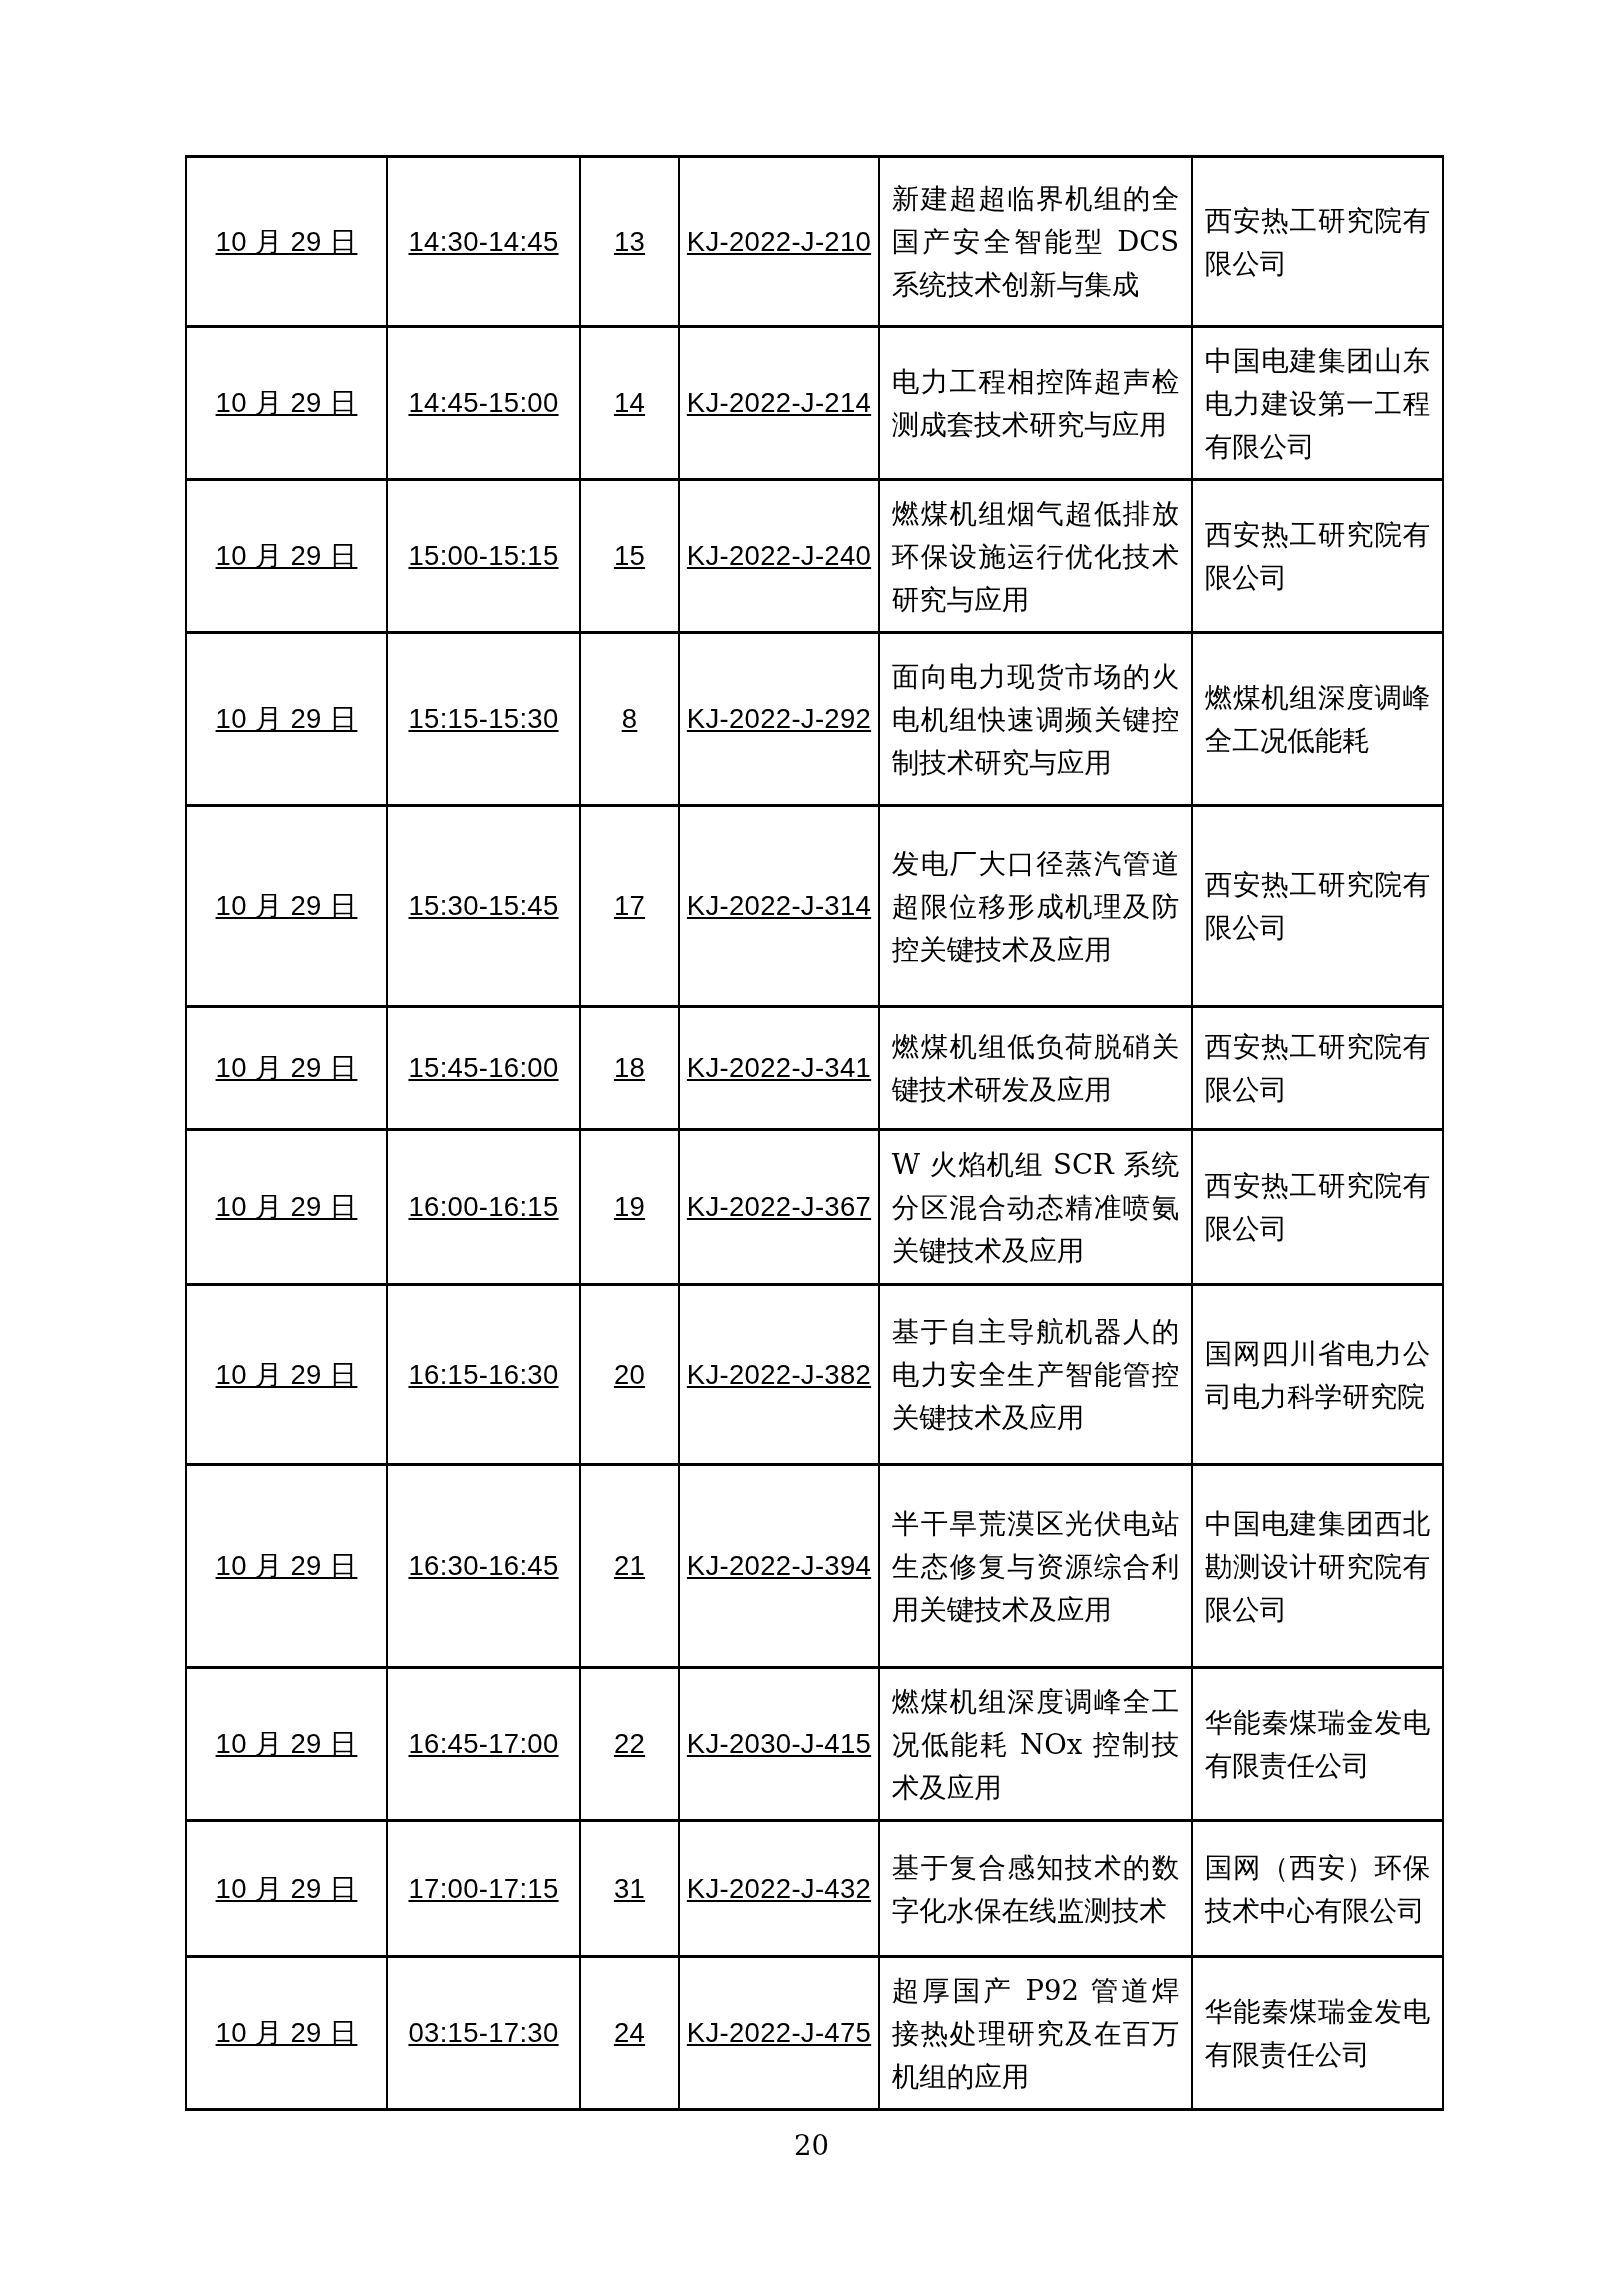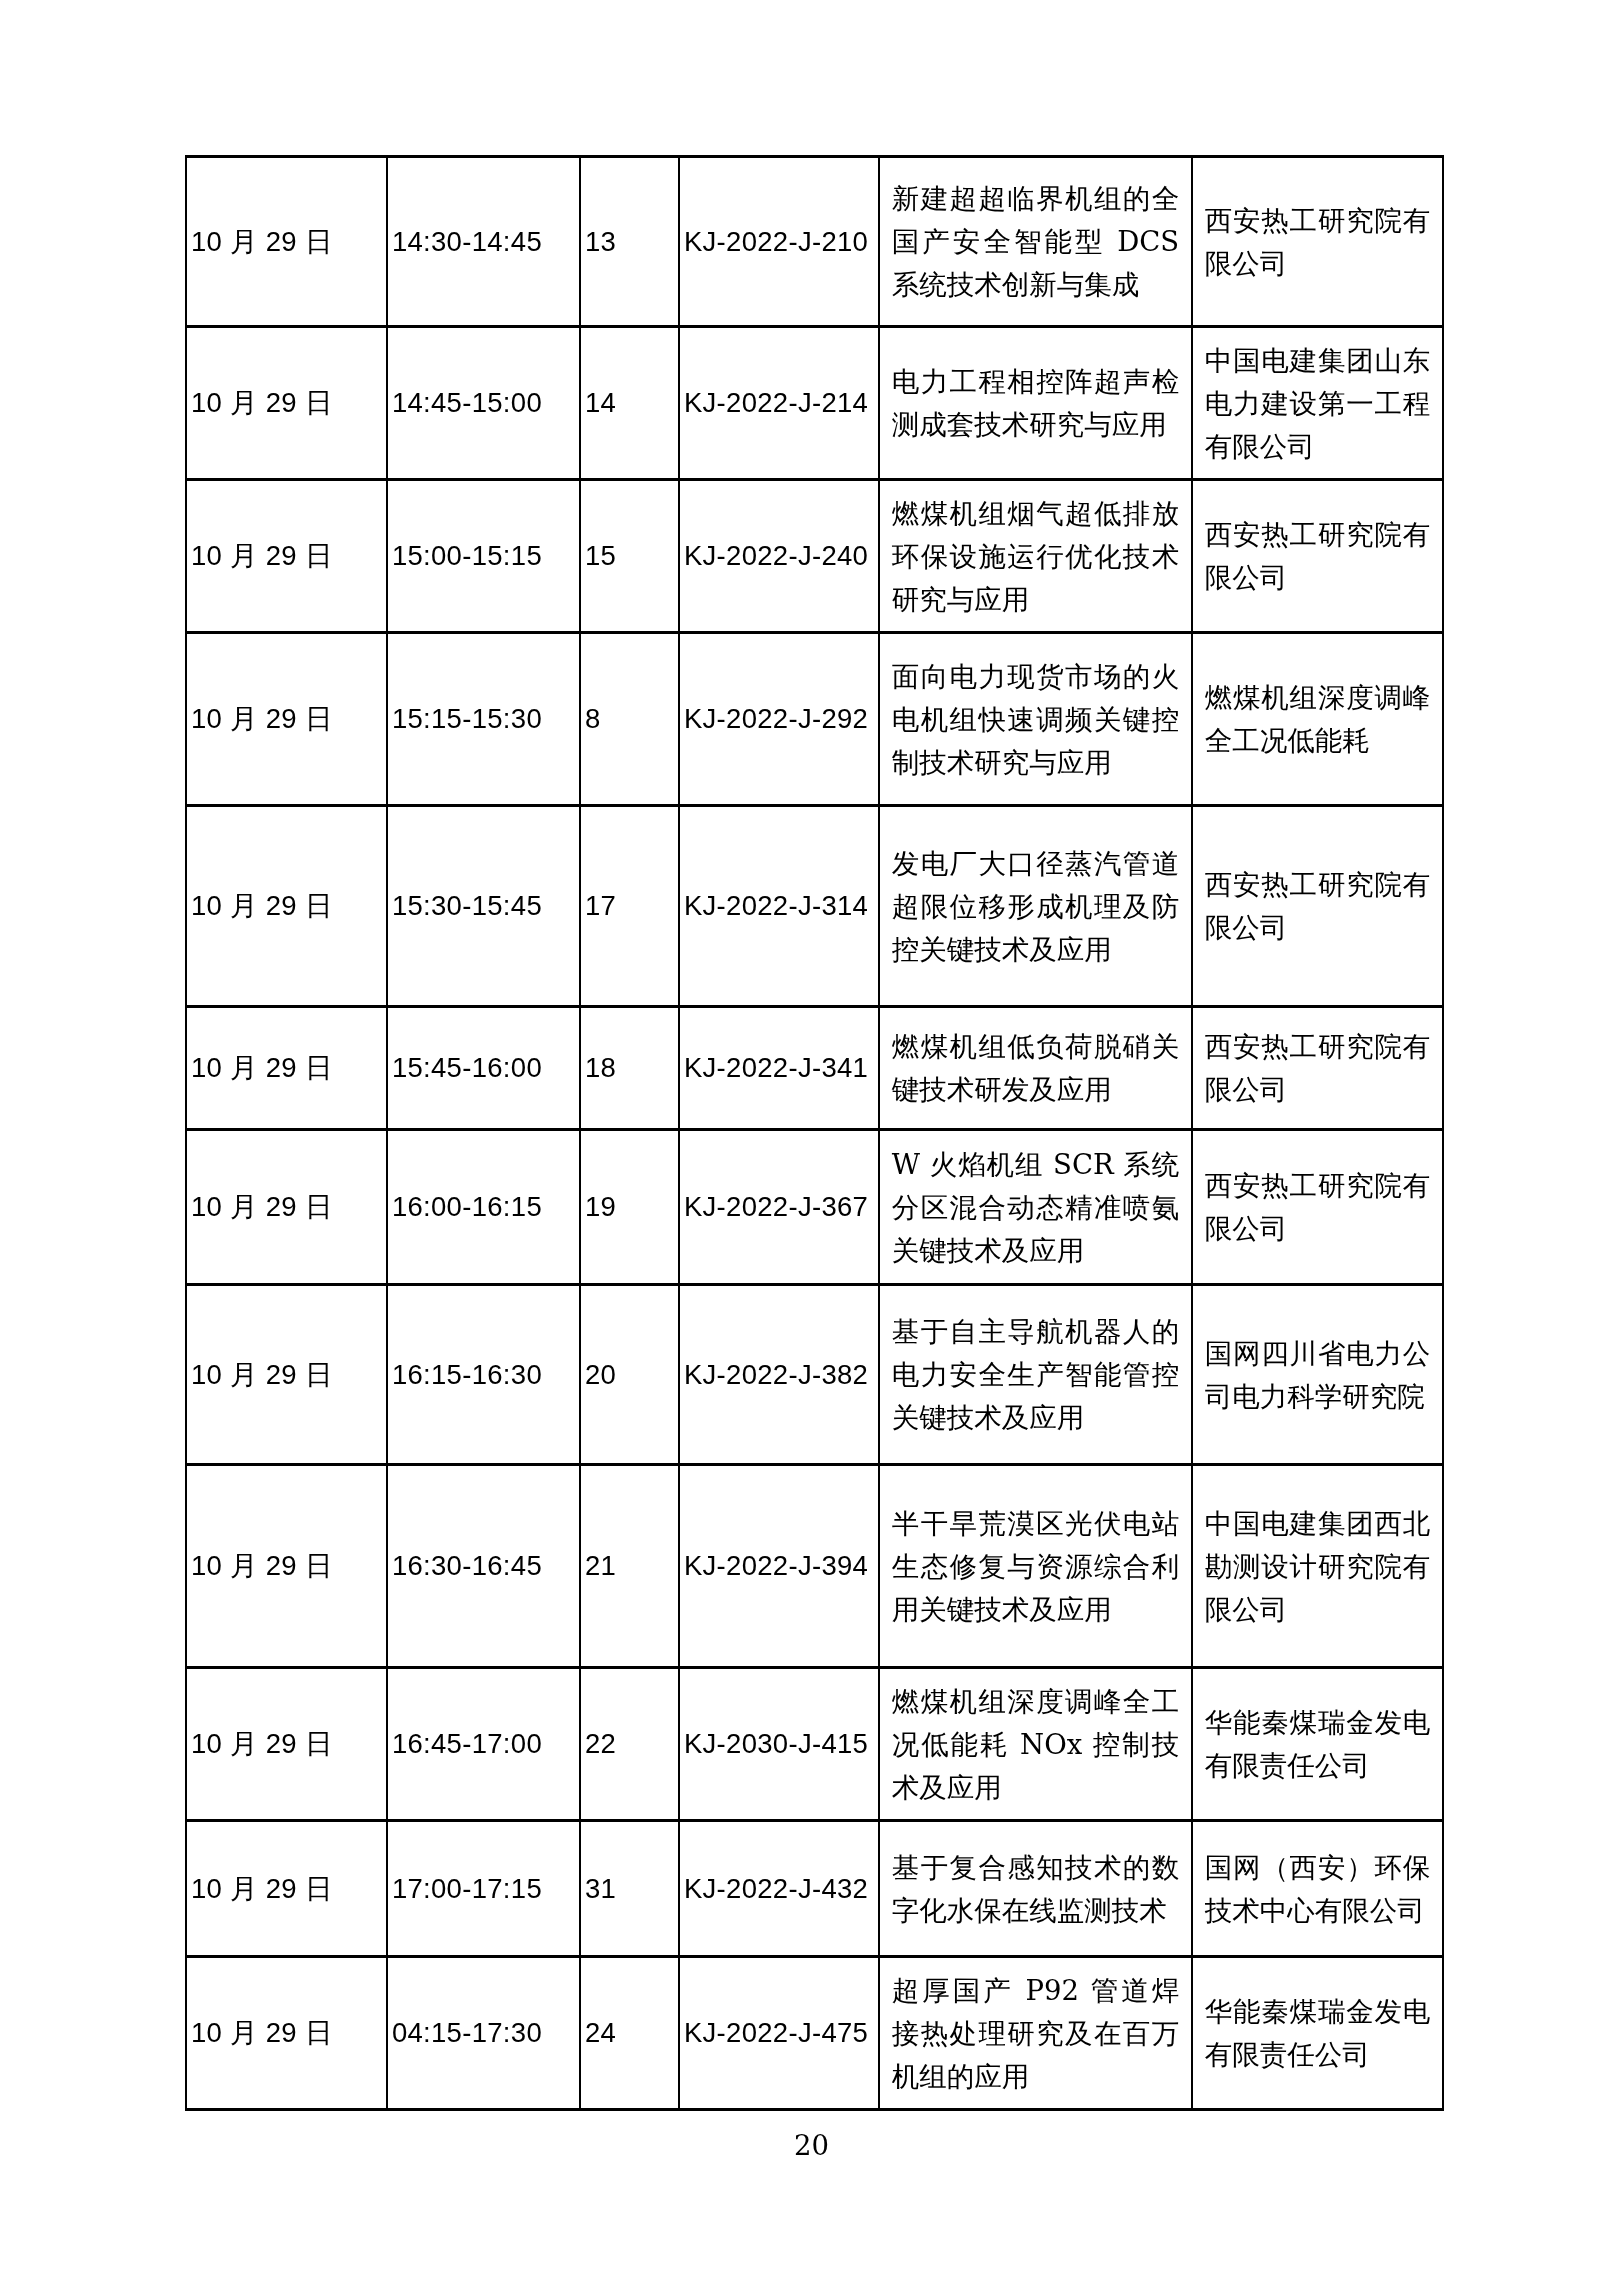--- a/index.html
+++ b/index.html
@@ -27,23 +27,25 @@
   table.schedule td {
     border-left: 2px solid #000000;
     border-right: 2px solid #000000;
     border-top: 3.9px solid #000000;
     border-bottom: 3.9px solid #000000;
     vertical-align: middle;
     font-size: 27.5px;
     overflow: hidden;
   }
   td.c-date, td.c-time, td.c-no, td.c-code {
+    text-align: center;
     font-family: "Liberation Sans", "DejaVu Sans", sans-serif;
     letter-spacing: 0.3px;
     padding: 2.6px 3.9px;
+    text-decoration: underline;
   }
   td.c-title, td.c-org {
     font-family: "DejaVu Serif", "Liberation Serif", serif;
     text-align: justify;
     text-justify: inter-character;
     line-height: 43px;
     padding: 10.5px 11.8px;
   }
   .page-number {
     position: absolute;
@@ -154,21 +156,21 @@
       <tr style="height:136px">
         <td class="c-date">10 月 29 日</td>
         <td class="c-time">17:00-17:15</td>
         <td class="c-no">31</td>
         <td class="c-code">KJ-2022-J-432</td>
         <td class="c-title">基于复合感知技术的数字化水保在线监测技术</td>
         <td class="c-org">国网（西安）环保技术中心有限公司</td>
       </tr>
       <tr style="height:147px">
         <td class="c-date">10 月 29 日</td>
-        <td class="c-time">04:15-17:30</td>
+        <td class="c-time">03:15-17:30</td>
         <td class="c-no">24</td>
         <td class="c-code">KJ-2022-J-475</td>
         <td class="c-title">超厚国产 P92 管道焊接热处理研究及在百万机组的应用</td>
         <td class="c-org">华能秦煤瑞金发电有限责任公司</td>
       </tr>
     </tbody>
   </table>
 
   <div class="page-number">20</div>
 

